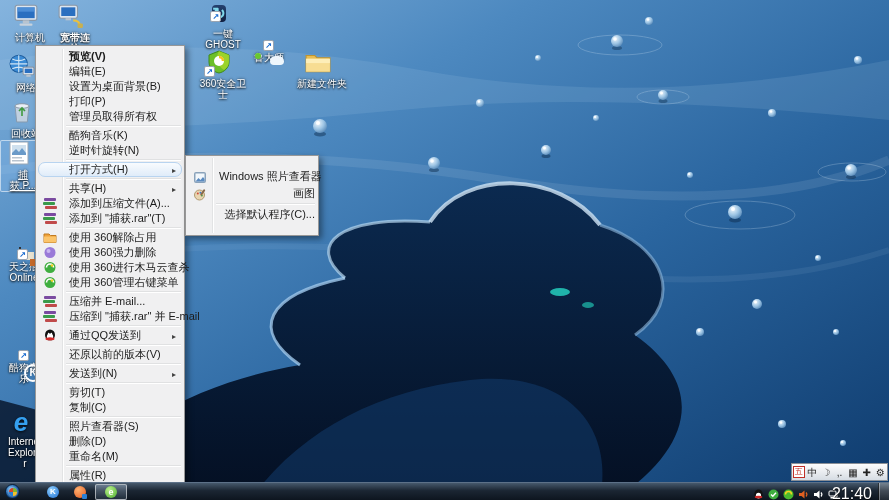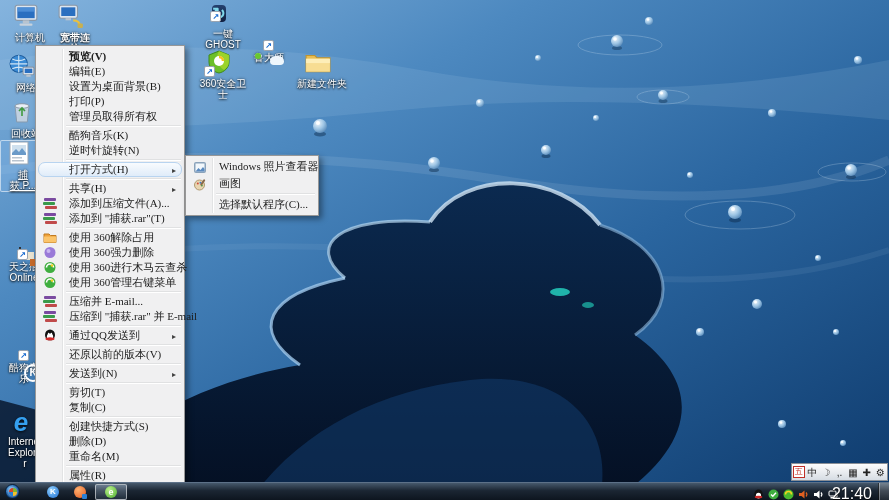--- a/index.html
+++ b/index.html
@@ -31,29 +31,29 @@
   .tzic{width:24px;height:24px;border-radius:3px;margin:0 auto;background:#0a0a12;position:relative;border:1px solid #333;}
   .tzic i{position:absolute;left:6px;top:4px;width:8px;height:8px;background:#e8e2d0;}
   .tzic b{position:absolute;left:10px;top:11px;width:7px;height:7px;background:#c46a2a;}
 
   
   .cmenu{position:absolute;left:35px;top:45px;width:150px;background:#f0f0f1;border:1px solid #979797;
          box-shadow:3px 3px 6px rgba(0,0,0,.4);padding:3px 0;z-index:10;box-sizing:border-box;}
   .cmenu::before{content:"";position:absolute;left:26px;top:3px;bottom:3px;width:1px;background:#e2e3e4;
          box-shadow:1px 0 0 #fff;}
   .mi{position:relative;height:15px;line-height:13px;font-size:11px;color:#1c1c1c;margin:0 2px;
-      padding-left:30px;border:1px solid transparent;border-radius:3px;box-sizing:border-box;white-space:nowrap;font-family:Liberation Serif, serif;}
+      padding-left:30px;border:1px solid transparent;border-radius:3px;box-sizing:border-box;white-space:nowrap;}
   .mi.b .ml{font-weight:bold;}
   .mi.hl{background:linear-gradient(#f8fbfe,#e0ecf9);border-color:#b8d4f0;border-radius:7px;}
   .mic{position:absolute;left:4px;top:0px;width:14px;height:13px;}
   .arr{position:absolute;right:5px;top:1px;font-size:8px;color:#404040;}
   .msep{height:1px;background:#e0e1e2;border-bottom:1px solid #fff;margin:1px 3px 1px 30px;}
 
   .submenu{position:absolute;left:185px;top:155px;width:134px;background:#f0f0f1;border:1px solid #979797;
-         box-shadow:3px 3px 6px rgba(0,0,0,.4);padding:2px 0;z-index:11;box-sizing:border-box;}
+         box-shadow:3px 3px 6px rgba(0,0,0,.4);padding:12px 0;z-index:11;box-sizing:border-box;text-align:right;}
   .submenu::before{content:"";position:absolute;left:26px;top:2px;bottom:2px;width:1px;background:#e2e3e4;
          box-shadow:1px 0 0 #fff;}
   .submenu .mi{height:17px;line-height:15px;}
 
   
   .langbar{position:absolute;left:791px;top:463px;width:97px;height:18px;z-index:15;
            background:linear-gradient(#fdfdfd,#d6dce3);border:1px solid #8a8f96;box-sizing:border-box;
            display:flex;align-items:center;justify-content:space-around;font-size:10px;color:#222;}
   .langbar .lb{width:12px;text-align:center;line-height:15px;cursor:default;}
   .langbar .wubi{color:#c03028;border:1px solid #c03028;font-size:8px;line-height:9px;width:10px;height:10px;background:#fff;}
@@ -424,21 +424,21 @@
           </svg></span>
       <span class="ml">通过QQ发送到</span><span class="arr">▸</span></div>
     <div class="msep"></div>
     <div class="mi"><span class="ml">还原以前的版本(V)</span></div>
     <div class="msep"></div>
     <div class="mi"><span class="ml">发送到(N)</span><span class="arr">▸</span></div>
     <div class="msep"></div>
     <div class="mi"><span class="ml">剪切(T)</span></div>
     <div class="mi"><span class="ml">复制(C)</span></div>
     <div class="msep"></div>
-    <div class="mi"><span class="ml">创建快捷方式(S)</span></div>
+    <div class="mi"><span class="ml">照片查看器(S)</span></div>
     <div class="mi"><span class="ml">删除(D)</span></div>
     <div class="mi"><span class="ml">重命名(M)</span></div>
     <div class="msep"></div>
     <div class="mi"><span class="ml">属性(R)</span></div>
   </div>
 
   <div class="submenu">
     <div class="mi">
       <span class="mic" style="top:2px"><svg width="14" height="13" viewBox="0 0 14 13">
             <rect x="1" y="1" width="12" height="11" rx="2" fill="#8aa2ba"></rect>

